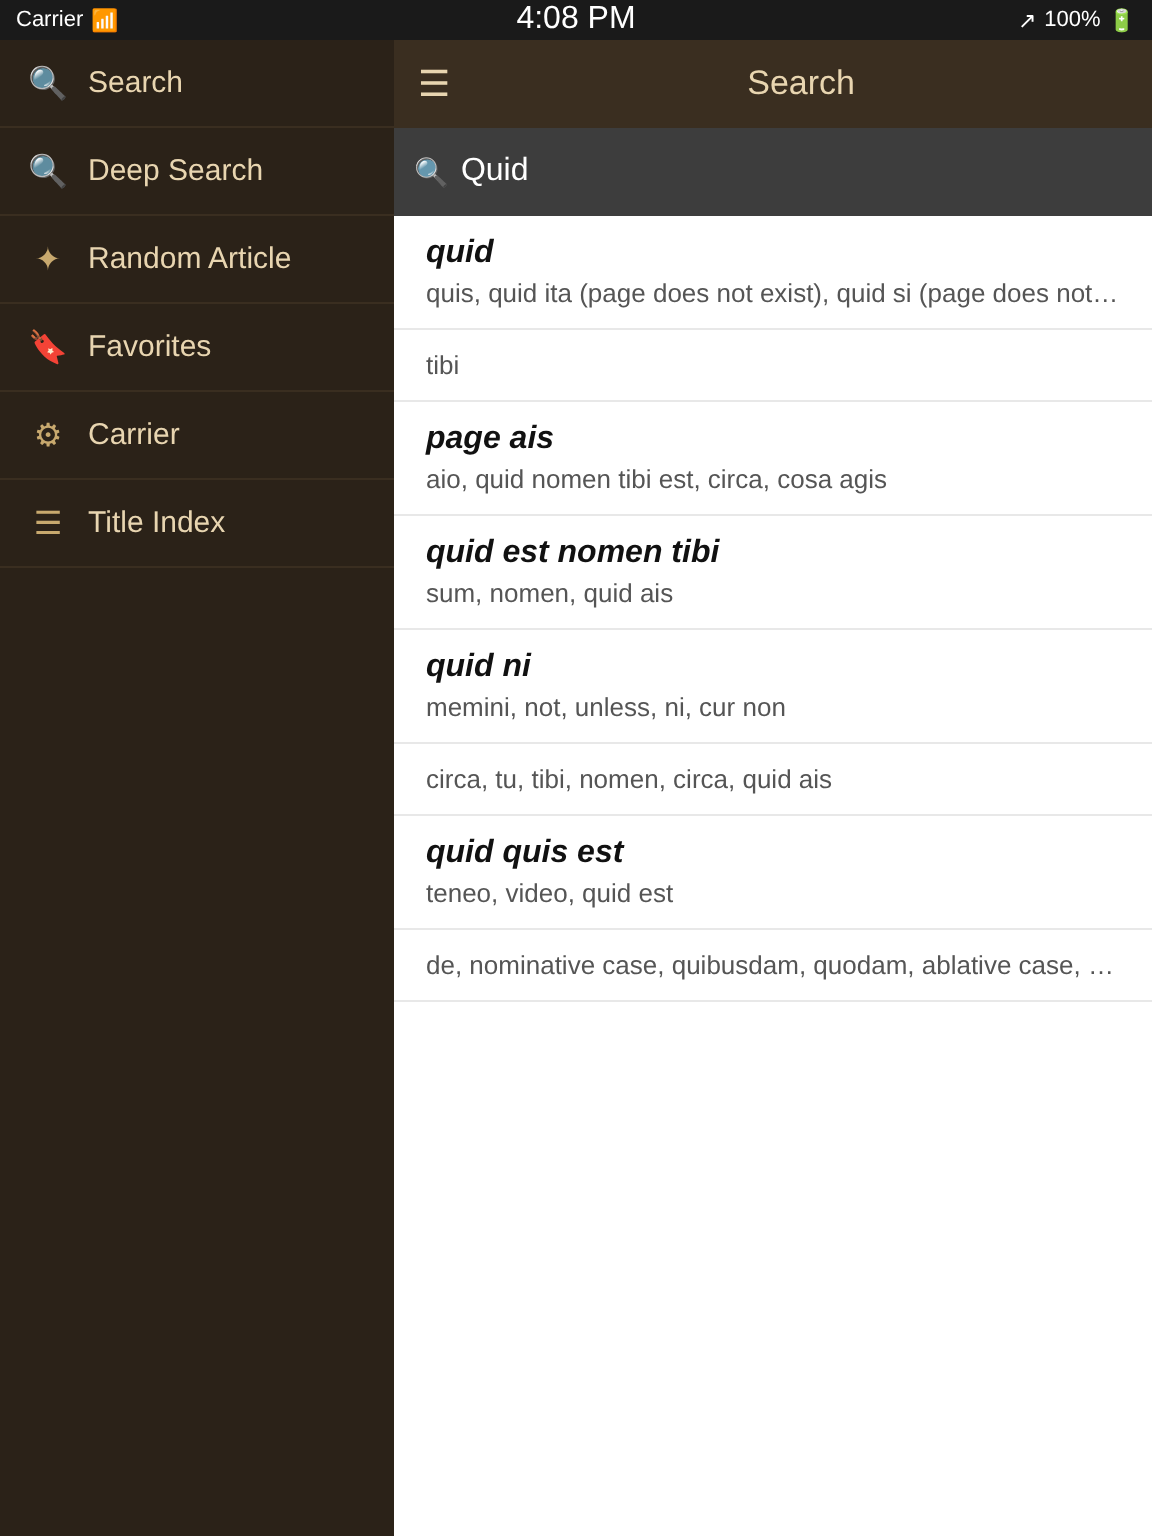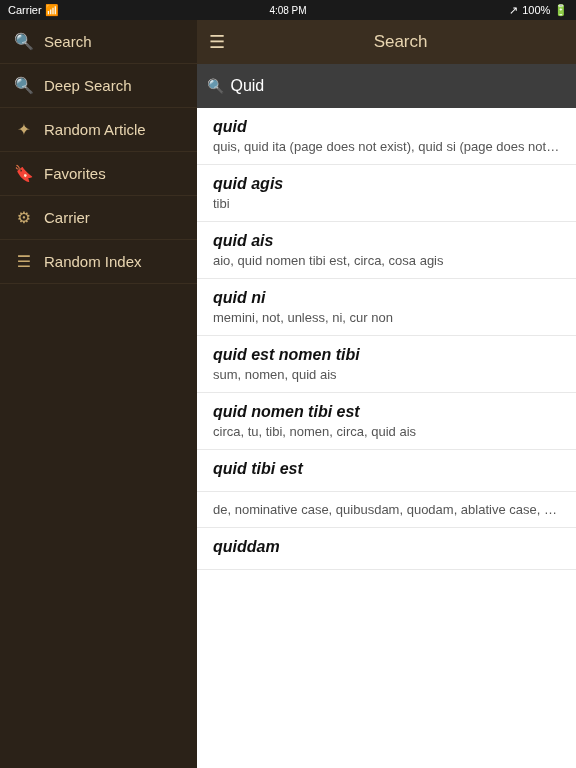--- a/index.html
+++ b/index.html
@@ -13,21 +13,21 @@
       background: #1a1a1a;
       display: flex;
       align-items: center;
       justify-content: space-between;
       padding: 0 8px;
       font-size: 11px;
       color: #fff;
       flex-shrink: 0;
     }
     .status-left { display: flex; align-items: center; gap: 4px; }
-    .status-center { position: absolute; left: 50%; transform: translateX(-50%); font-size: 10px; color: #fff; font-weight: 500; }
+    .status-center { position: absolute; left: 50%; transform: translateX(-50%); font-size: 16px; color: #fff; font-weight: 500; }
     .status-right { display: flex; align-items: center; gap: 4px; margin-left: auto; }
 
     
     .main-layout {
       display: flex;
       flex: 1;
       overflow: hidden;
     }
 
     
@@ -152,21 +152,21 @@
     <div class="sidebar-item">
       <span class="sidebar-icon">🔖</span>
       <span class="sidebar-label">Favorites</span>
     </div>
     <div class="sidebar-item">
       <span class="sidebar-icon">⚙</span>
       <span class="sidebar-label">Carrier</span>
     </div>
     <div class="sidebar-item">
       <span class="sidebar-icon">☰</span>
-      <span class="sidebar-label">Random Index</span>
+      <span class="sidebar-label">Title Index</span>
     </div>
   </div>
 
   <div class="right-panel">
 
     <div class="right-header">
       <button class="hamburger-btn">☰</button>
       <span class="right-header-title">Search</span>
     </div>
 
@@ -174,43 +174,39 @@
       <span class="search-icon-inline">🔍</span>
       <input class="search-input-field" type="text" value="Quid" style="">
     </div>
 
     <div class="results-list">
     <div class="result-item">
           <div class="result-title">quid</div>
           <div class="result-desc">quis, quid ita (page does not exist), quid si (page does not exist), ca cosa (page does not exist), qui (p</div>
         </div>
         <div class="result-item">
-          <div class="result-title">quid agis</div>
           <div class="result-desc">tibi</div>
         </div>
         <div class="result-item">
-          <div class="result-title">quid ais</div>
+          <div class="result-title">page ais</div>
           <div class="result-desc">aio, quid nomen tibi est, circa, cosa agis</div>
+        </div>
+        <div class="result-item">
+          <div class="result-title">quid est nomen tibi</div>
+          <div class="result-desc">sum, nomen, quid ais</div>
         </div>
         <div class="result-item">
           <div class="result-title">quid ni</div>
           <div class="result-desc">memini, not, unless, ni, cur non</div>
         </div>
         <div class="result-item">
-          <div class="result-title">quid est nomen tibi</div>
-          <div class="result-desc">sum, nomen, quid ais</div>
-        </div>
-        <div class="result-item">
-          <div class="result-title">quid nomen tibi est</div>
           <div class="result-desc">circa, tu, tibi, nomen, circa, quid ais</div>
         </div>
         <div class="result-item">
-          <div class="result-title">quid tibi est</div>
+          <div class="result-title">quid quis est</div>
+          <div class="result-desc">teneo, video, quid est</div>
         </div>
         <div class="result-item">
           <div class="result-desc">de, nominative case, quibusdam, quodam, ablative case, quorundam, quaedam, dative case, cujusdar</div>
         </div>
-        <div class="result-item">
-          <div class="result-title">quiddam</div>
-        </div>
       </div>
   </div>
 </div>
 
 </body></html>

